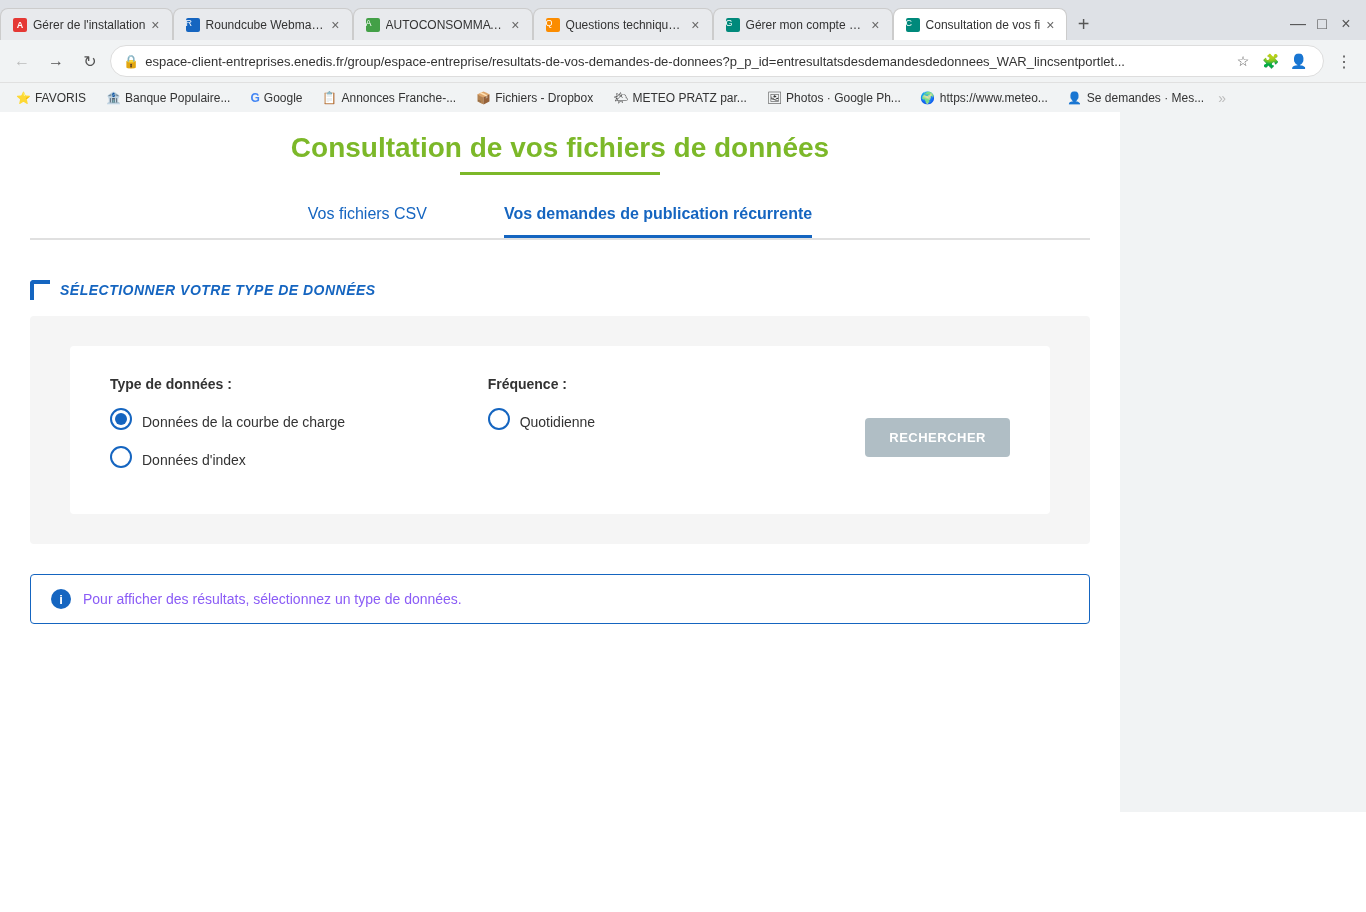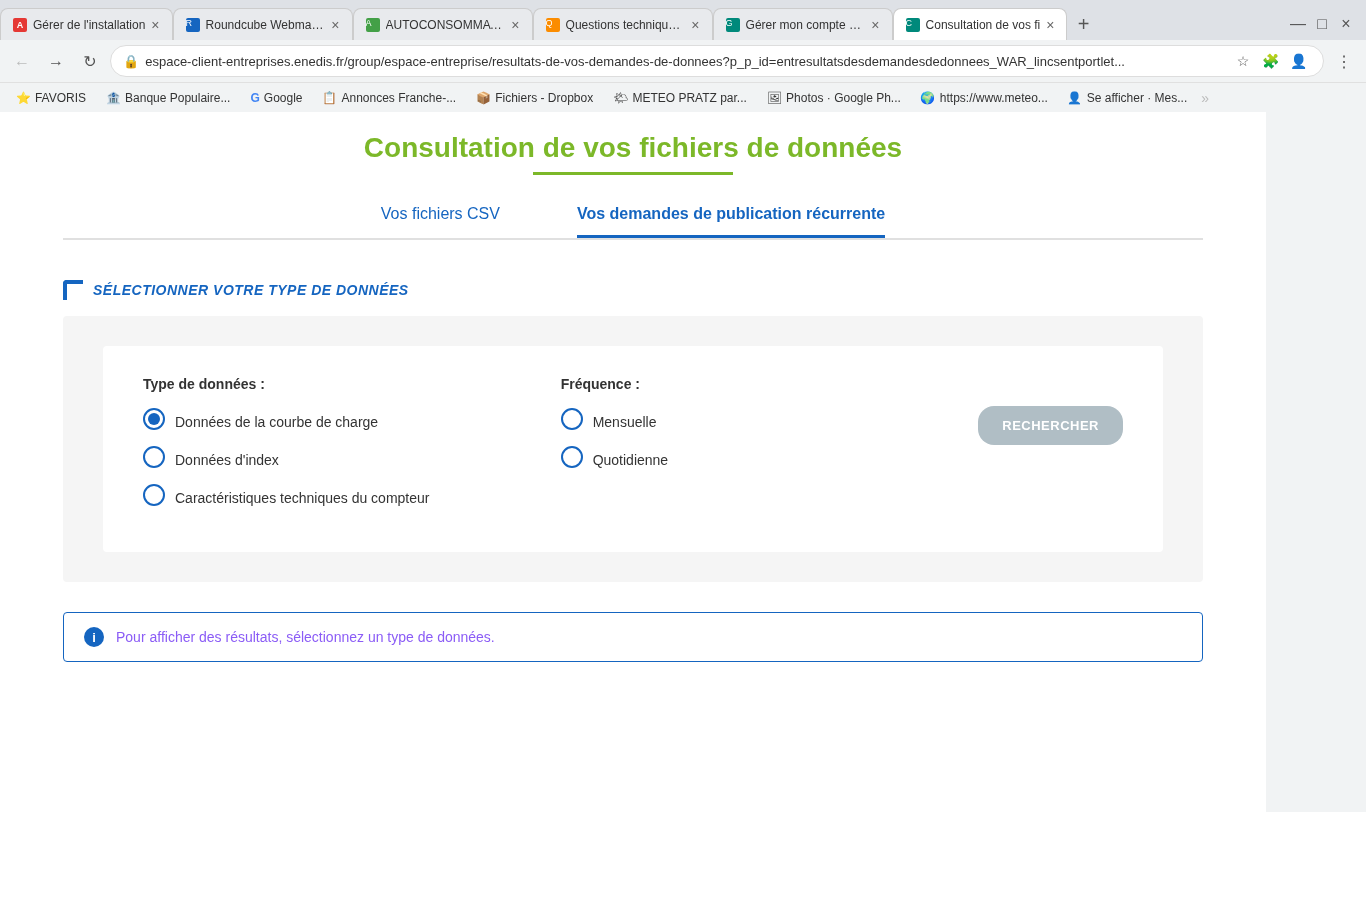--- a/index.html
+++ b/index.html
@@ -177,21 +177,21 @@
       white-space: nowrap;
       gap: 4px;
     }
     .bookmark-sep {
       color: #bbb;
       margin: 0 2px;
     }
 
     
     .page-content {
-      width: 1266px;
+      width: 1120px;
       min-height: 700px;
       background: #fff;
       overflow-y: auto;
     }
 
     .page-inner {
       max-width: 1200px;
       margin: 0 auto;
       padding: 20px 30px 40px;
     }
@@ -314,25 +314,25 @@
       background: #1565c0;
     }
 
     .rechercher-btn {
       background: #b0bec5;
       color: #fff;
       border: none;
       padding: 12px 24px;
       font-size: 13px;
       font-weight: bold;
-      border-radius: 16px;
+      border-radius: 4px;
       cursor: pointer;
       letter-spacing: 0.5px;
       align-self: center;
-      margin-top: 30px;
+      margin-top: 42px;
     }
 
     
     .info-box {
       border: 1px solid #1565c0;
       border-radius: 4px;
       padding: 14px 20px;
       display: flex;
       align-items: center;
       gap: 12px;
@@ -452,21 +452,21 @@
     <div class="bookmark-item">
       <span>🖼</span>
       <span>Photos · Google Ph...</span>
     </div>
     <div class="bookmark-item">
       <span>🌍</span>
       <span>https://www.meteo...</span>
     </div>
     <div class="bookmark-item">
       <span>👤</span>
-      <span>Se afficher · Mes...</span>
+      <span>Se demandes · Mes...</span>
     </div>
     <span class="bookmark-sep">»</span>
   </div>
 
   <div class="page-content">
     <div class="page-inner">
 
       <h1 class="page-title">Consultation de vos fichiers de données</h1>
       <div class="page-title-underline"></div>
 
@@ -496,33 +496,25 @@
                   <div class="radio-inner"></div>
                 </div>
                 <span>Données de la courbe de charge</span>
               </div>
 
               <div class="radio-option">
                 <div class="radio-circle"></div>
                 <span>Données d'index</span>
               </div>
 
-              <div class="radio-option">
-                <div class="radio-circle"></div>
-                <span>Caractéristiques techniques du compteur</span>
-              </div>
             </div>
 
             <div class="field-group">
               <div class="field-label">Fréquence :</div>
 
-              <div class="radio-option">
-                <div class="radio-circle"></div>
-                <span>Mensuelle</span>
-              </div>
 
 
               <div class="radio-option">
                 <div class="radio-circle"></div>
                 <span>Quotidienne</span>
               </div>
             </div>
 
             <div style="display:flex; align-items:center;">
               <button class="rechercher-btn">RECHERCHER</button>

